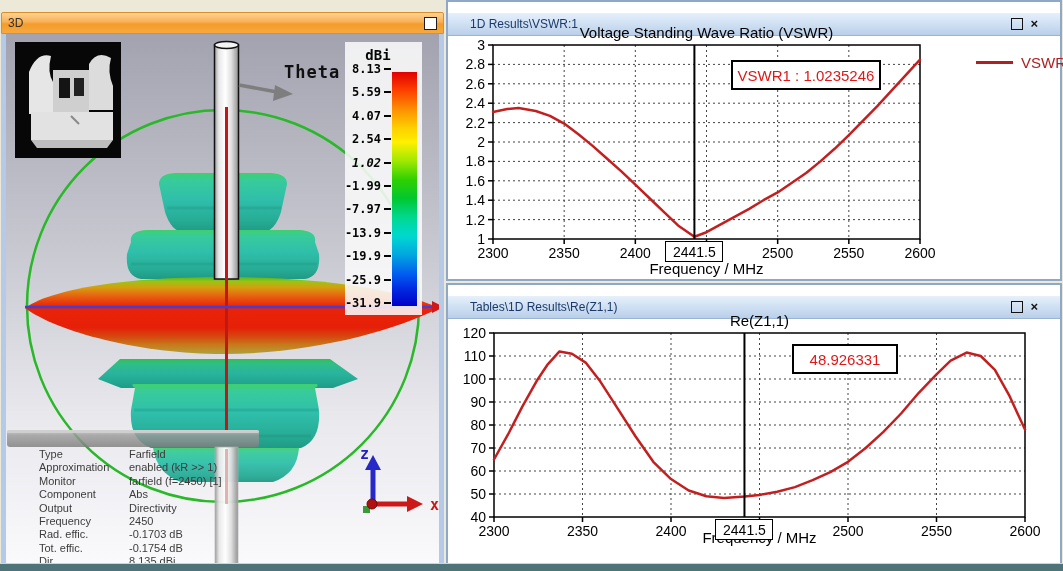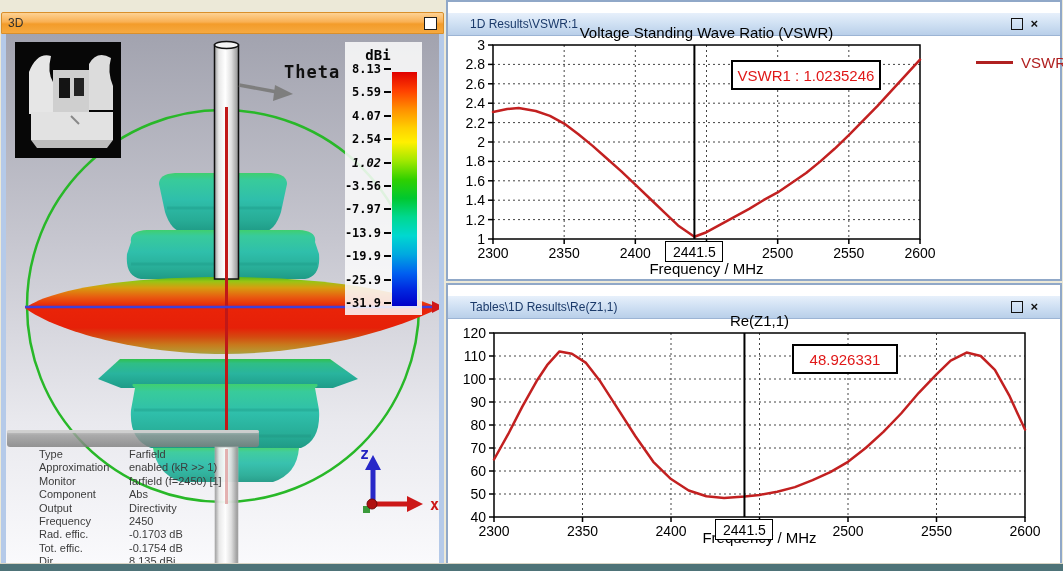--- a/index.html
+++ b/index.html
@@ -188,21 +188,21 @@
           <div class="cb-label" style="top: 21px;">8.13</div>
           <div class="cb-tick" style="top: 26px;"></div>
           <div class="cb-label" style="top: 44.4px;">5.59</div>
           <div class="cb-tick" style="top: 49.4px;"></div>
           <div class="cb-label" style="top: 67.8px;">4.07</div>
           <div class="cb-tick" style="top: 72.8px;"></div>
           <div class="cb-label" style="top: 91.2px;">2.54</div>
           <div class="cb-tick" style="top: 96.2px;"></div>
           <div class="cb-label" style="top: 114.6px; font-style: italic;">1.02</div>
           <div class="cb-tick" style="top: 119.6px;"></div>
-          <div class="cb-label" style="top: 138px;">-3.56</div>
+          <div class="cb-label" style="top: 138px;">-1.99</div>
           <div class="cb-tick" style="top: 143px;"></div>
           <div class="cb-label" style="top: 161.4px;">-7.97</div>
           <div class="cb-tick" style="top: 166.4px;"></div>
           <div class="cb-label" style="top: 184.8px;">-13.9</div>
           <div class="cb-tick" style="top: 189.8px;"></div>
           <div class="cb-label" style="top: 208.2px;">-19.9</div>
           <div class="cb-tick" style="top: 213.2px;"></div>
           <div class="cb-label" style="top: 231.6px;">-25.9</div>
           <div class="cb-tick" style="top: 236.6px;"></div>
           <div class="cb-label" style="top: 255px;">-31.9</div>

